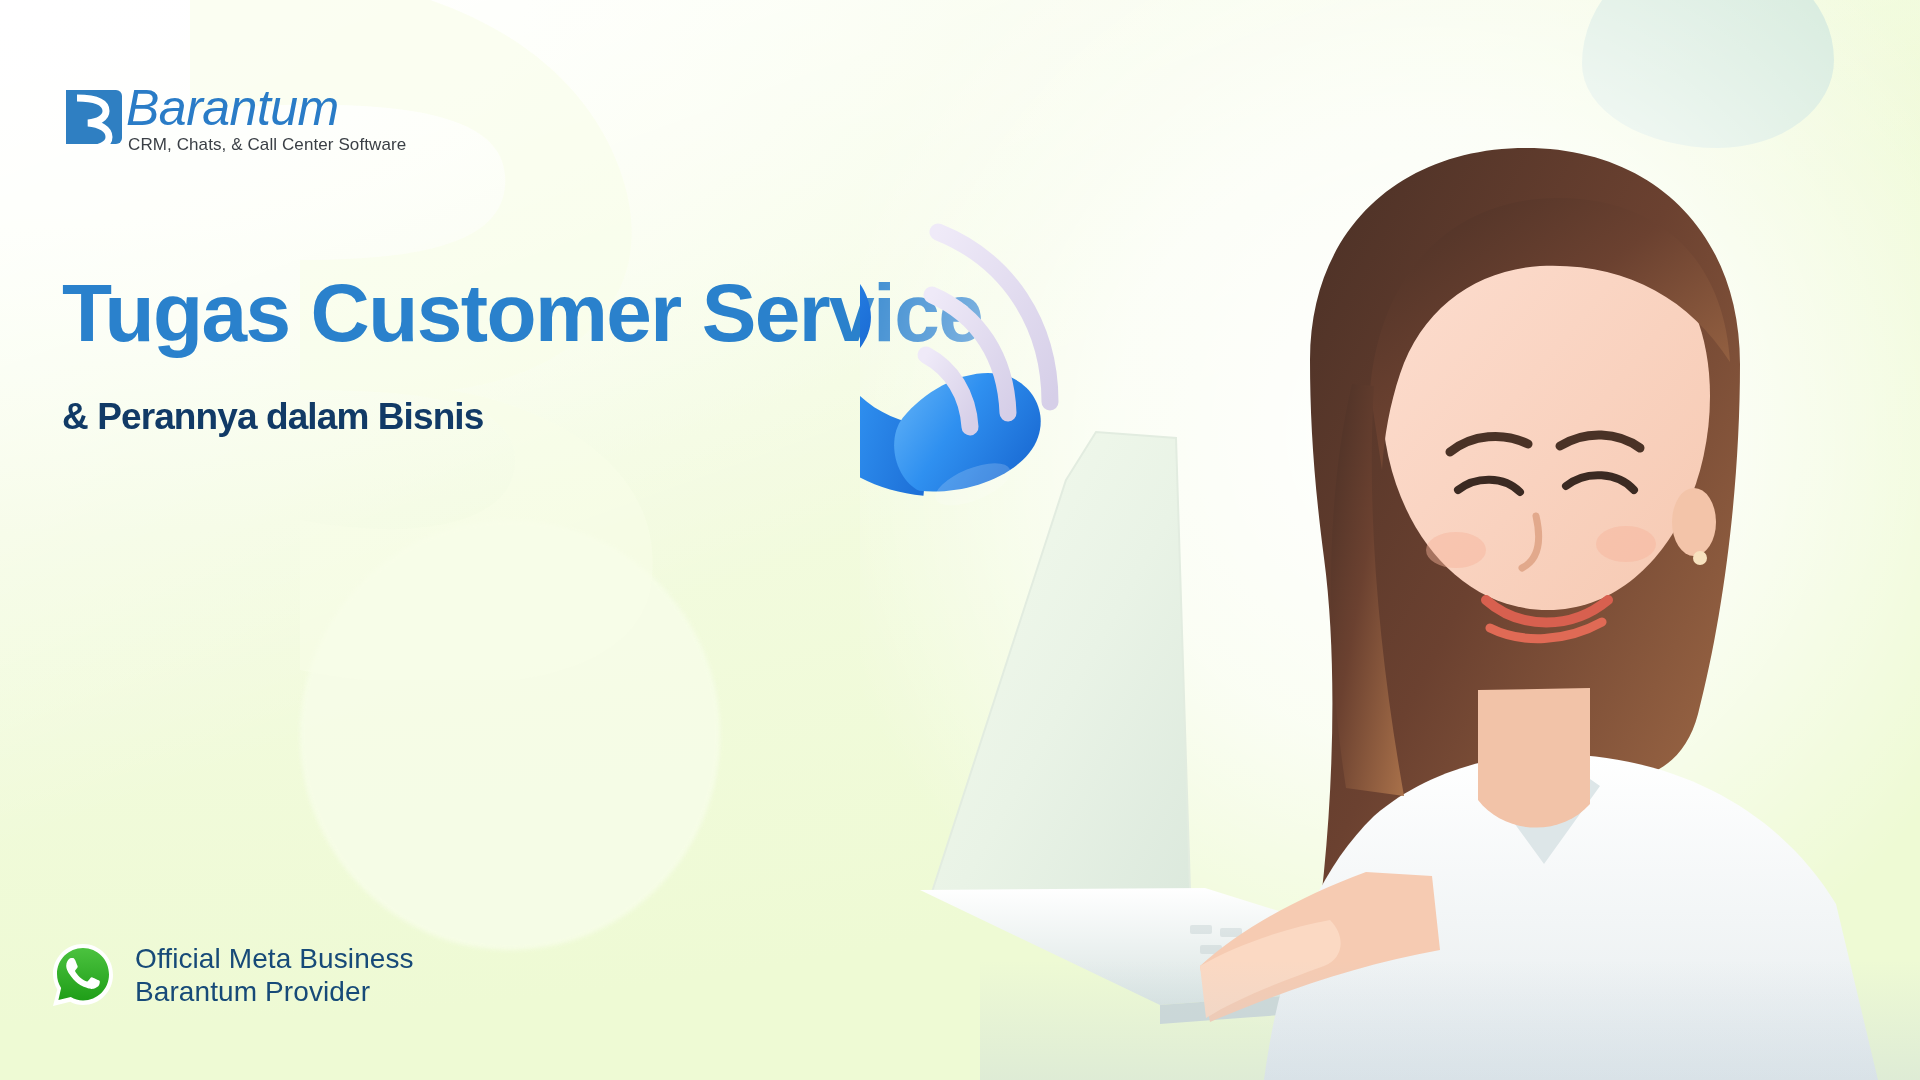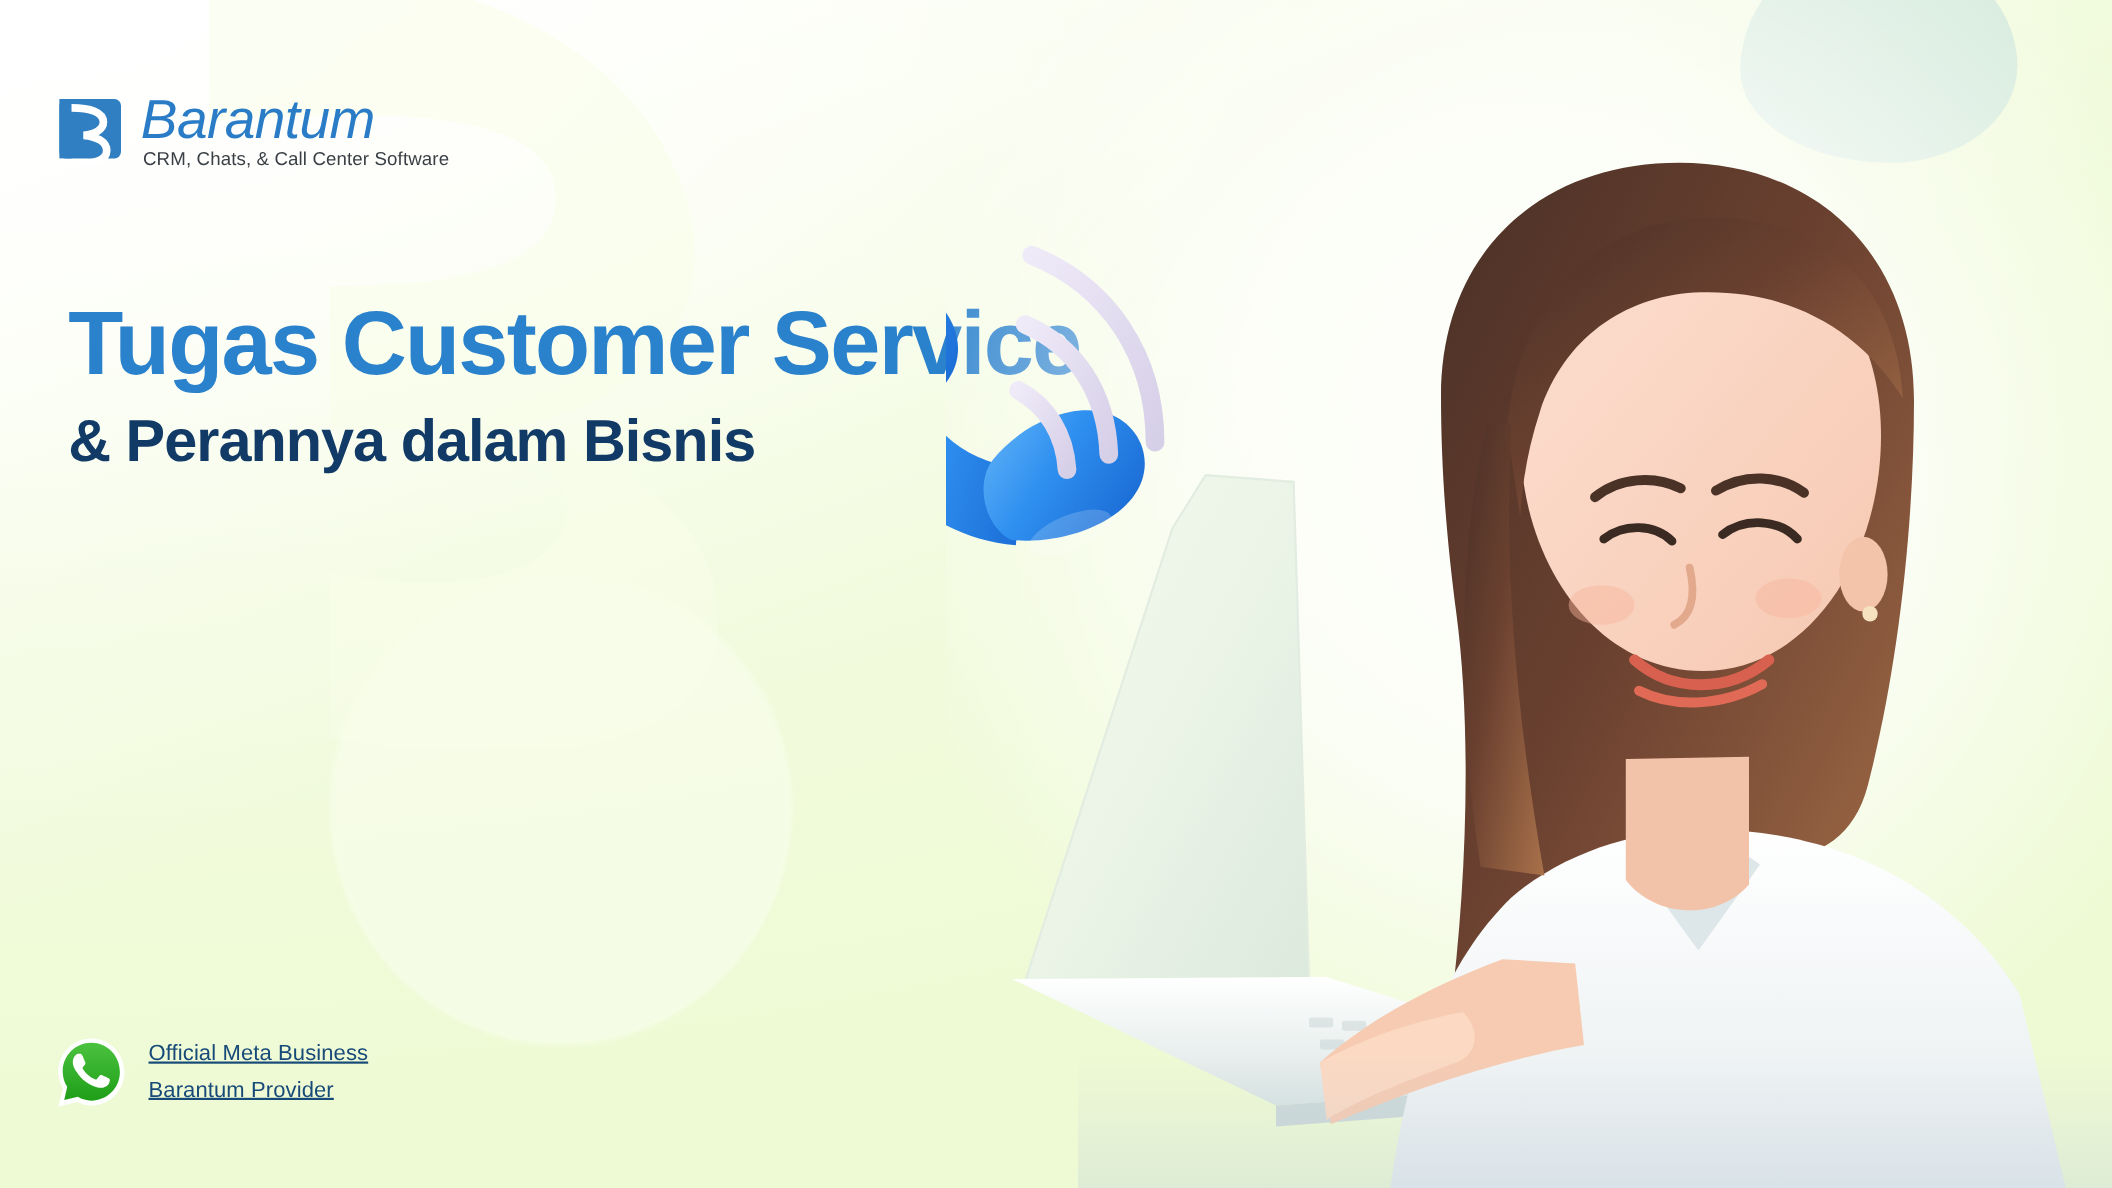--- a/index.html
+++ b/index.html
@@ -46,22 +46,22 @@
     position:absolute; left:300px; top:520px;
     width:420px; height:430px;
     background:#f7fde9;
     border-radius:50%;
     filter:blur(2px);
     opacity:.85;
   }
 
   
   .logo{
-    position:absolute; left:52px; top:78px;
-    display:flex; align-items:flex-start; gap:16px;
+    position:absolute; left:64px; top:78px;
+    display:flex; align-items:flex-start; gap:2px;
   }
   .logo-mark{ width:60px; height:72px; flex:none; }
   .logo-text-wrap{ padding-top:4px; }
   .logo-word{
     font-family:"Liberation Sans", sans-serif;
     font-style:italic;
     font-weight:400;
     font-size:50px;
     line-height:52px;
     letter-spacing:-0.5px;
@@ -79,41 +79,40 @@
   .headline-block{ position:absolute; left:62px; top:268px; width:1000px; }
   .headline{
     font-size:82px;
     font-weight:700;
     line-height:90px;
     letter-spacing:-1.6px;
     color:#2a81cc;
     white-space:nowrap;
   }
   .subheadline{
-    margin-top:12px;
-    font-size:54px;
+    margin-top:28px;
+    font-size:37px;
     font-weight:700;
     line-height:62px;
     letter-spacing:-0.9px;
     color:#113a66;
     white-space:nowrap;
   }
 
   
   .meta-badge{
     position:absolute; left:50px; bottom:72px;
     display:flex; align-items:center; gap:19px;
   }
   .wa-icon{ width:66px; height:66px; flex:none; }
   .meta-text{
-    font-size:20px;
+    font-size:28px;
     line-height:33px;
     color:#174a78;
     letter-spacing:.1px;
-    text-decoration:underline;
   }
 
   
   .photo-stage{
     position:absolute; right:0; top:0;
     width:1060px; height:1080px;
     overflow:hidden;
   }
   .photo-glow{
     position:absolute; right:-120px; top:-60px;

